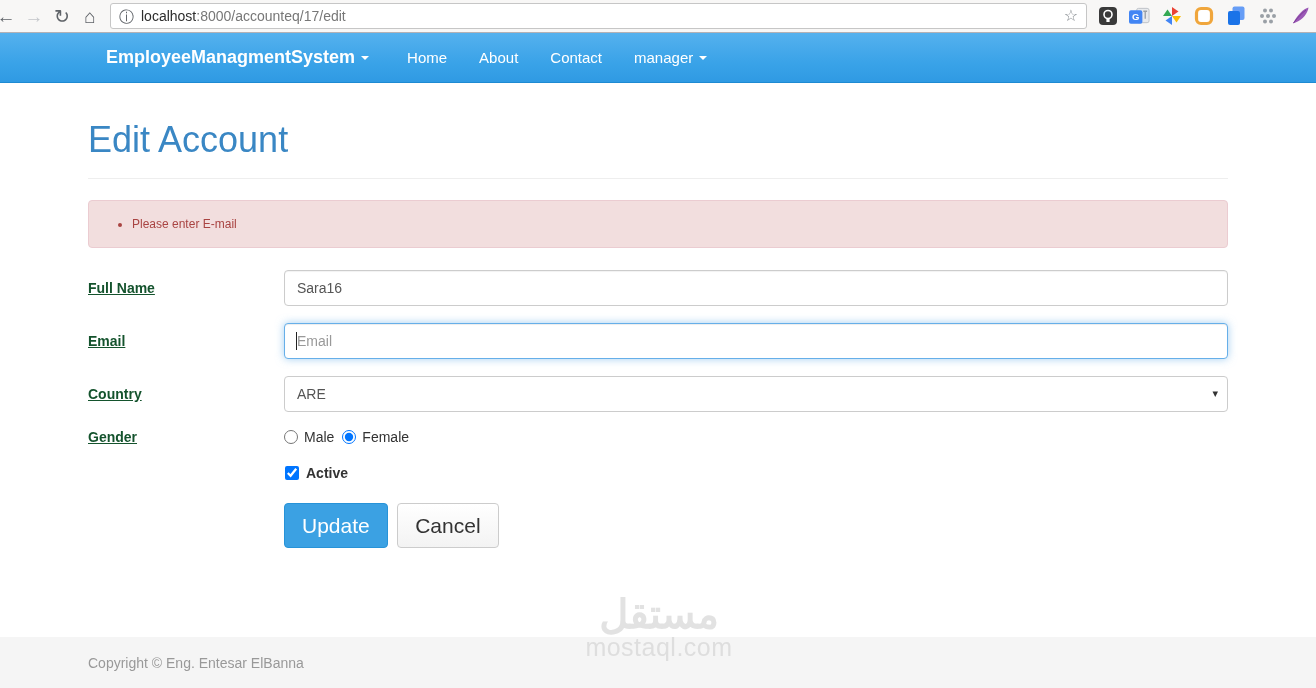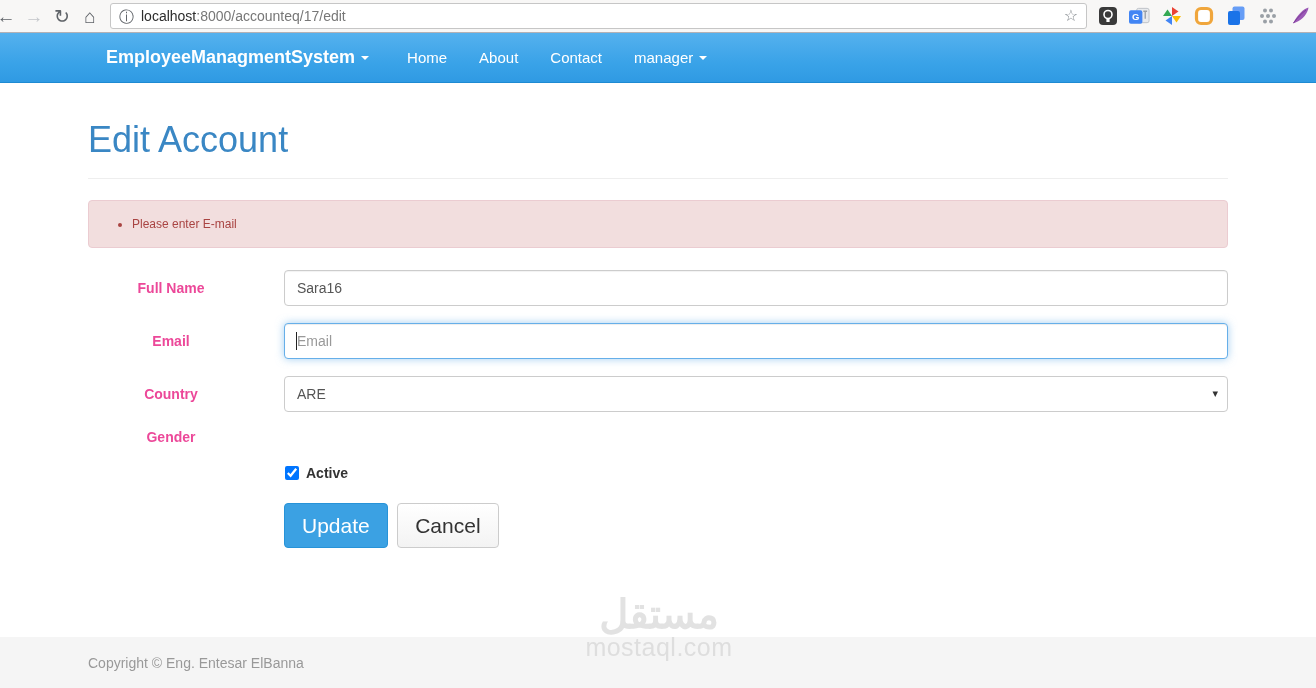--- a/index.html
+++ b/index.html
@@ -76,22 +76,22 @@
 
   .alert-danger {
     background: #f2dede; border: 1px solid #ebccd1; border-radius: 4px;
     color: #a94442; padding: 16px 15px; margin-bottom: 22px;
   }
   .alert-danger ul { margin: 0; padding-left: 28px; }
   .alert-danger li { font-size: 12px; }
 
   .form-row { display: flex; align-items: center; margin-bottom: 17px; }
   .label-col {
-    width: 196px; flex: 0 0 196px; text-align: center; padding-right: 30px;
-    font-size: 14px; font-weight: bold; color: #ec4899;
+    width: 196px; flex: 0 0 196px; text-align: left; padding-right: 30px;
+    font-size: 14px; font-weight: bold; color: #14532d; text-decoration: underline;
   }
   .input-col { flex: 1 1 auto; position: relative; }
   .text-input {
     width: 100%; height: 36px; padding: 6px 12px;
     font-size: 14px; color: #555;
     font-family: "Liberation Sans", sans-serif;
     border: 1px solid #cccccc; border-radius: 4px;
     background: #fff; outline: none;
     box-shadow: inset 0 1px 1px rgba(0,0,0,.055);
   }
@@ -282,20 +282,26 @@
         <div class="input-col">
           <select class="select-input">
             <option>ARE</option>
           </select>
           <span class="select-caret">▾</span>
         </div>
       </div>
 
       <div class="form-row gender-row">
         <label class="label-col">Gender</label>
+        <div class="input-col radio-group">
+          <input type="radio" name="gender" style="">
+          <span class="radio-label">Male</span>
+          <input type="radio" name="gender" checked="" style="">
+          <span class="radio-label">Female</span>
+        </div>
       </div>
 
       <div class="form-row active-row">
         <div class="label-col"></div>
         <div class="input-col checkbox-wrap">
           <input type="checkbox" checked="" style="">
           <span class="checkbox-label">Active</span>
         </div>
       </div>
 

